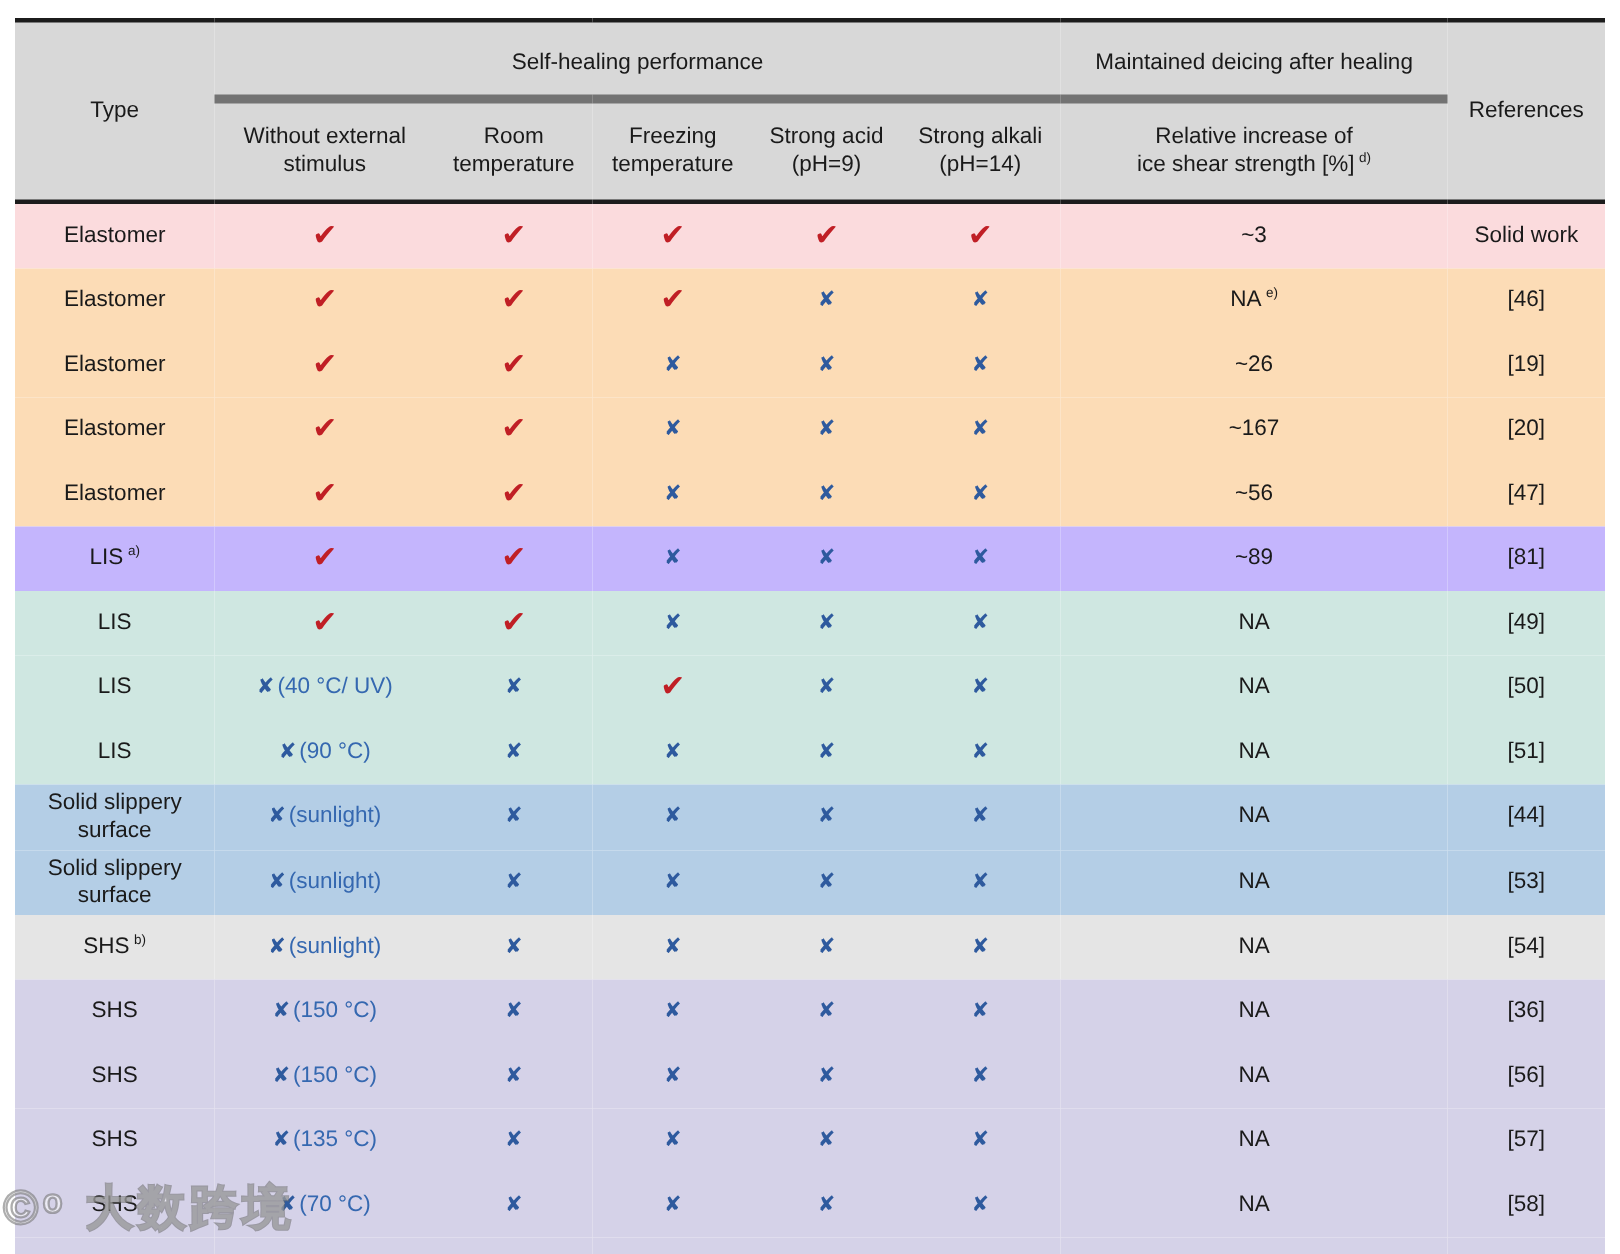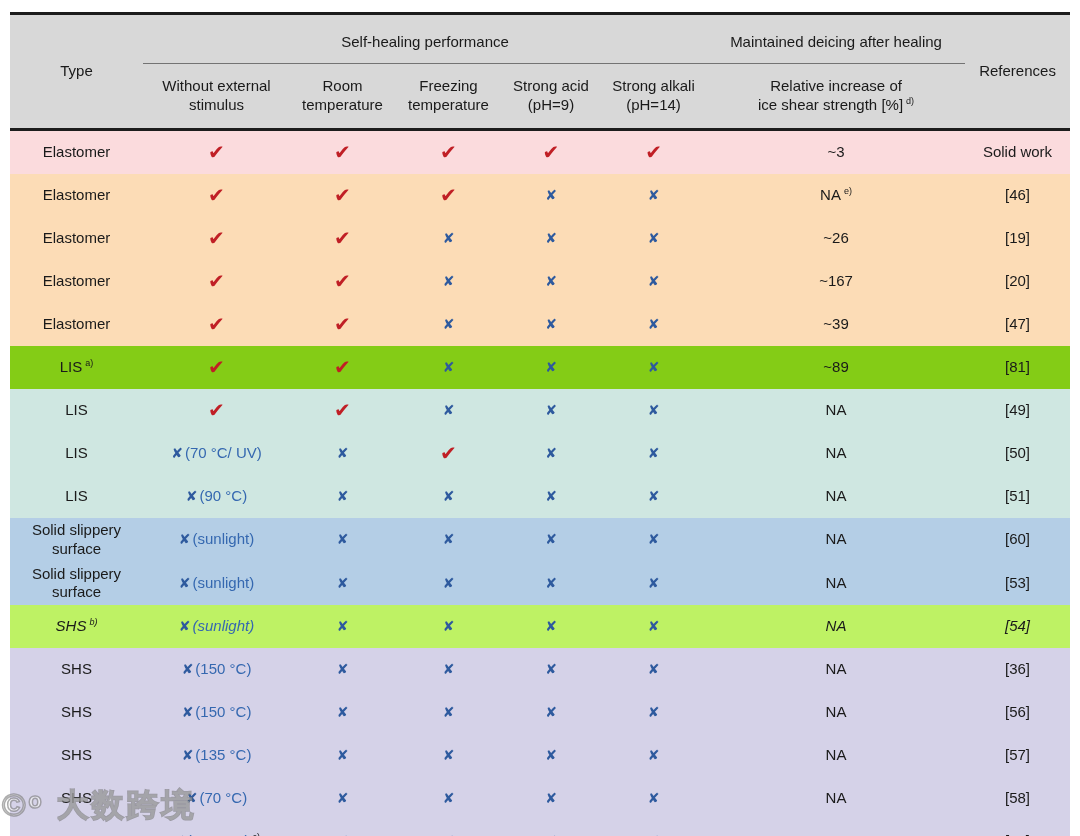--- a/index.html
+++ b/index.html
@@ -9,21 +9,21 @@
     color:#1a1a1a;position:relative;overflow:hidden;
   }
   .page{position:relative;width:1080px;height:836px;}
   table.cmp{
     position:absolute;left:10px;top:12px;width:1060px;
     border-collapse:collapse;table-layout:fixed;
     border-top:3px solid #1c1c1c;border-bottom:3px solid #1c1c1c;
   }
   thead{background:#d8d8d8;border-bottom:3px solid #1c1c1c;}
   th{font-weight:normal;font-size:15px;color:#1a1a1a;line-height:1.25;vertical-align:middle;padding:2px 2px;}
-  th.group-h{height:38px;border-bottom:1px solid #737373;padding-top:8px;}
+  th.group-h{height:38px;border-bottom:6px solid #737373;padding-top:8px;}
   tr.sub-row th{height:60px;}
   .pre-line{white-space:pre-line;}
   tbody td{
     text-align:center;vertical-align:middle;font-size:15px;
     height:37px;padding:3px 2px;line-height:1.25;
   }
   .mark-check{color:#c01f25;font-size:20px;font-weight:bold;line-height:1;display:inline-block;}
   .mark-cross{color:#2e5a9e;font-size:14px;font-weight:bold;line-height:1;display:inline-block;}
   .note{color:#3568b0;margin-left:2px;}
   sup{font-size:9px;vertical-align:super;margin-left:3px;line-height:0;}
@@ -107,24 +107,24 @@
           <td>~167</td>
           <td>[20]</td>
         </tr>
         <tr style="background-color: rgb(252, 220, 182);">
           <td>Elastomer</td>
           <td><span class="mark-check">✔</span></td>
           <td><span class="mark-check">✔</span></td>
           <td><span class="mark-cross">✘</span></td>
           <td><span class="mark-cross">✘</span></td>
           <td><span class="mark-cross">✘</span></td>
-          <td>~39</td>
+          <td>~56</td>
           <td>[47]</td>
         </tr>
-        <tr style="background-color: #84cc16;">
+        <tr style="background-color: #c4b5fd;">
           <td>LIS<sup>a)</sup></td>
           <td><span class="mark-check">✔</span></td>
           <td><span class="mark-check">✔</span></td>
           <td><span class="mark-cross">✘</span></td>
           <td><span class="mark-cross">✘</span></td>
           <td><span class="mark-cross">✘</span></td>
           <td>~89</td>
           <td>[81]</td>
         </tr>
         <tr style="background-color: rgb(207, 231, 225);">
@@ -132,21 +132,21 @@
           <td><span class="mark-check">✔</span></td>
           <td><span class="mark-check">✔</span></td>
           <td><span class="mark-cross">✘</span></td>
           <td><span class="mark-cross">✘</span></td>
           <td><span class="mark-cross">✘</span></td>
           <td>NA</td>
           <td>[49]</td>
         </tr>
         <tr style="background-color: rgb(207, 231, 225);">
           <td>LIS</td>
-          <td><span class="mark-cross">✘</span><span class="note">(70 °C/ UV)</span></td>
+          <td><span class="mark-cross">✘</span><span class="note">(40 °C/ UV)</span></td>
           <td><span class="mark-cross">✘</span></td>
           <td><span class="mark-check">✔</span></td>
           <td><span class="mark-cross">✘</span></td>
           <td><span class="mark-cross">✘</span></td>
           <td>NA</td>
           <td>[50]</td>
         </tr>
         <tr style="background-color: rgb(207, 231, 225);">
           <td>LIS</td>
           <td><span class="mark-cross">✘</span><span class="note">(90 °C)</span></td>
@@ -158,33 +158,33 @@
           <td>[51]</td>
         </tr>
         <tr style="background-color: rgb(180, 206, 230);">
           <td>Solid slippery surface</td>
           <td><span class="mark-cross">✘</span><span class="note">(sunlight)</span></td>
           <td><span class="mark-cross">✘</span></td>
           <td><span class="mark-cross">✘</span></td>
           <td><span class="mark-cross">✘</span></td>
           <td><span class="mark-cross">✘</span></td>
           <td>NA</td>
-          <td>[60]</td>
+          <td>[44]</td>
         </tr>
         <tr style="background-color: rgb(180, 206, 230);">
           <td>Solid slippery surface</td>
           <td><span class="mark-cross">✘</span><span class="note">(sunlight)</span></td>
           <td><span class="mark-cross">✘</span></td>
           <td><span class="mark-cross">✘</span></td>
           <td><span class="mark-cross">✘</span></td>
           <td><span class="mark-cross">✘</span></td>
           <td>NA</td>
           <td>[53]</td>
         </tr>
-        <tr style="background-color: #bef264; font-style: italic;">
+        <tr style="background-color: #e5e5e5;">
           <td>SHS<sup>b)</sup></td>
           <td><span class="mark-cross">✘</span><span class="note">(sunlight)</span></td>
           <td><span class="mark-cross">✘</span></td>
           <td><span class="mark-cross">✘</span></td>
           <td><span class="mark-cross">✘</span></td>
           <td><span class="mark-cross">✘</span></td>
           <td>NA</td>
           <td>[54]</td>
         </tr>
         <tr style="background-color: rgb(213, 210, 232);">

